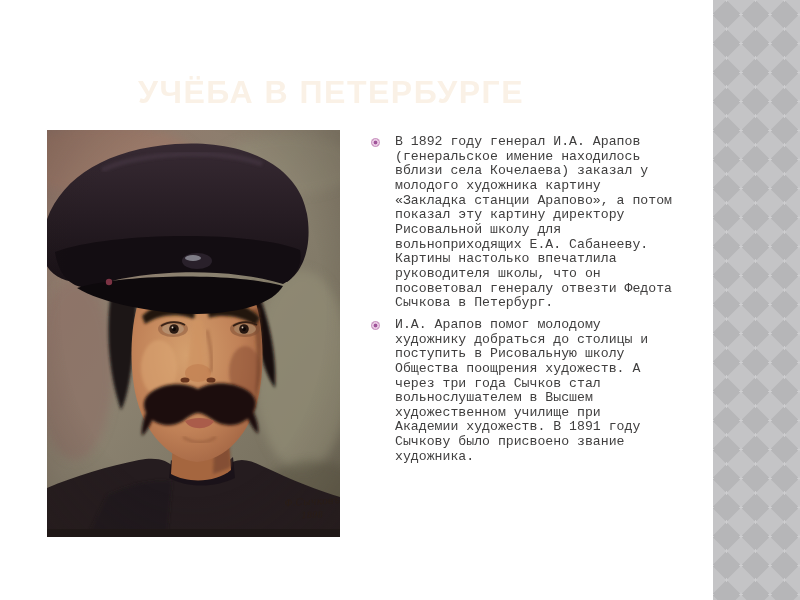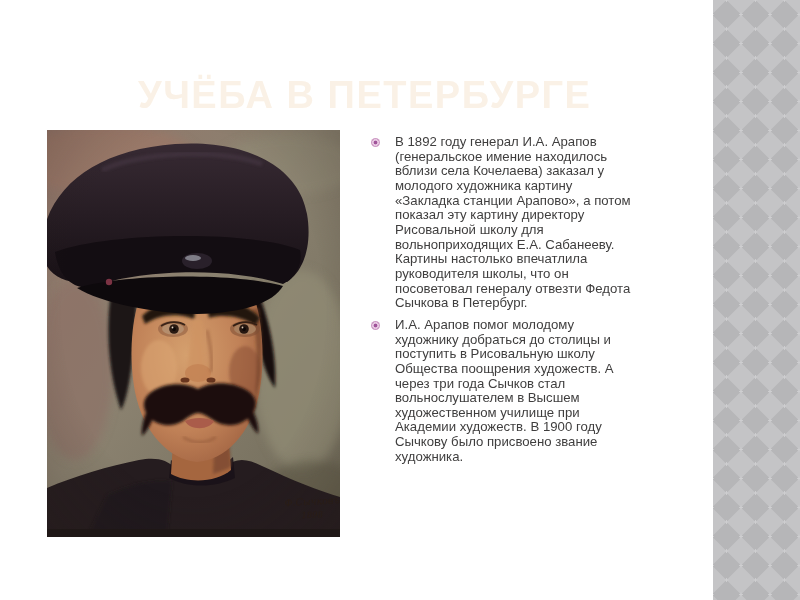--- a/index.html
+++ b/index.html
@@ -10,34 +10,34 @@
   }
   .slide{position:absolute;inset:0;}
 
   
   .side-strip{position:absolute;top:0;right:0;width:88px;height:600px;}
   .side-strip svg{display:block;}
 
   
   .title{
     position:absolute;left:138px;top:74px;margin:0;
-    font-size:38px;font-weight:700;letter-spacing:1.5px;
+    font-size:32px;font-weight:700;letter-spacing:1.5px;
     color:var(--title,#faf1e6);white-space:nowrap;
   }
 
   
   .portrait{position:absolute;left:47px;top:130px;width:293px;height:407px;}
   .portrait svg{display:block;}
 
   
   .bullets{
     position:absolute;left:368px;top:135px;width:322px;
     list-style:none;margin:0;padding:0;
   }
-  .bullets li{position:relative;padding-left:27px;margin-bottom:7px;}
+  .bullets li{position:relative;padding-left:27px;margin-bottom:7px;font-family:Liberation Mono, monospace;}
   .bullet-marker{
     position:absolute;left:3px;top:3px;width:9px;height:9px;border-radius:50%;
     background:radial-gradient(circle,
       var(--bullet-inner,#a0549a) 0 30%,
       #e6c6e0 32% 52%,
       var(--bullet-outer,#cd9ac4) 54% 100%);
   }
   .bullet-text{
     margin:0;font-size:13.2px;line-height:14.65px;
     color:var(--body-text,#3f3e3e);white-space:pre-line;
@@ -212,19 +212,19 @@
     </li>
     <li>
       <span class="bullet-marker"></span>
       <p class="bullet-text">И.А. Арапов помог молодому
 художнику добраться до столицы и
 поступить в Рисовальную школу
 Общества поощрения художеств. А
 через три года Сычков стал
 вольнослушателем в Высшем
 художественном училище при
-Академии художеств. В 1900 году
+Академии художеств. В 1891 году
 Сычкову было присвоено звание
 художника.</p>
     </li>
   </ul>
 
 </div>
 
 </body></html>

